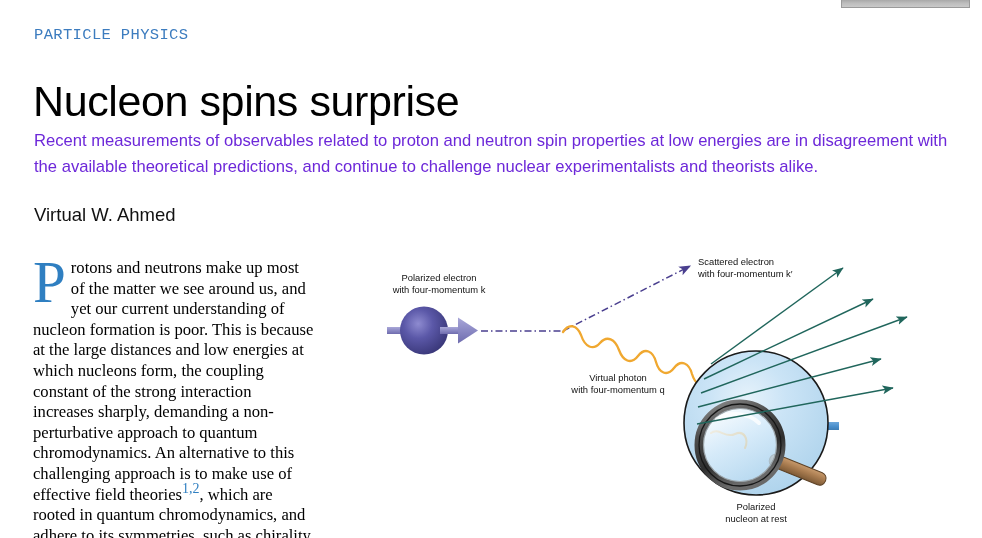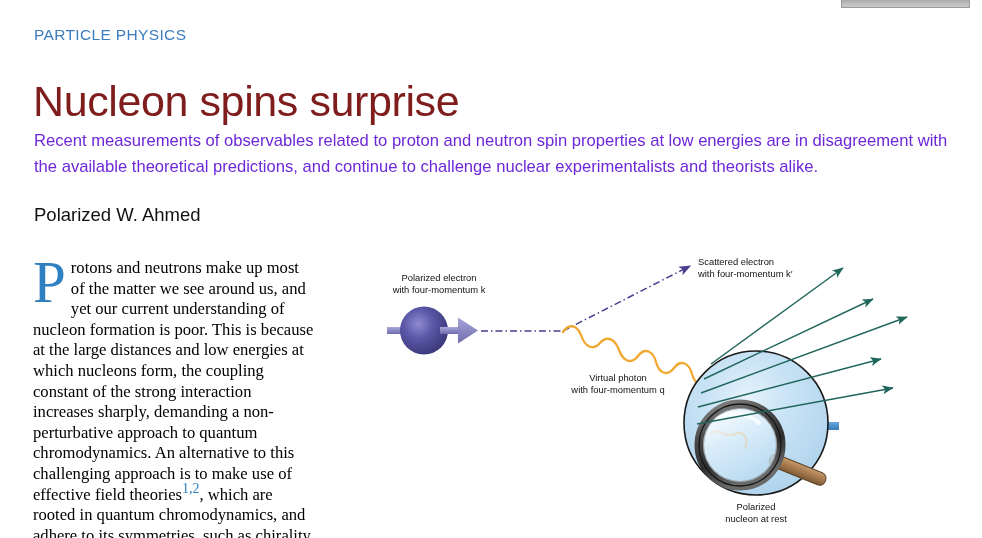--- a/index.html
+++ b/index.html
@@ -31,29 +31,30 @@
 
   
   #kicker {
     position: absolute;
     left: 34px;
     top: 26px;
     font-size: 15.5px;
     letter-spacing: 0.35px;
     font-weight: 400;
     color: #3c7cbf;
+    font-family: Liberation Mono, monospace;
   }
   #headline {
     position: absolute;
     left: 33px;
     top: 47px;
     font-size: 43px;
     line-height: 50px;
     font-weight: 400;
-    color: #7f1d1d;
+    color: #000000;
     letter-spacing: -0.4px;
   }
   #standfirst {
     position: absolute;
     left: 34px;
     top: 128px;
     width: 915px;
     font-size: 16.6px;
     line-height: 25.5px;
     color: #6d28d9;
@@ -119,21 +120,21 @@
 <body>
 
 <div id="top-bar"></div>
 
 <div id="kicker">PARTICLE PHYSICS</div>
 
 <h1 id="headline">Nucleon spins surprise</h1>
 
 <div id="standfirst">Recent measurements of observables related to proton and neutron spin properties at low energies are in disagreement with the available theoretical predictions, and continue to challenge nuclear experimentalists and theorists alike.</div>
 
-<div id="byline">Polarized W. Ahmed</div>
+<div id="byline">Virtual W. Ahmed</div>
 
 <div id="body-column">
   <p><span id="dropcap">P</span><span>rotons and neutrons make up most of the matter we see around us, and yet our current understanding of nucleon formation is poor. This is because at the large distances and low energies at which nucleons form, the coupling constant of the strong interaction increases sharply, demanding a non-perturbative approach to quantum chromodynamics. An alternative to this challenging approach is to make use of effective field theories</span><span class="cite">1,2</span><span>, which are rooted in quantum chromodynamics, and adhere to its symmetries, such as chirality. Chiral effective field theories have generally</span></p>
 </div>
 
 <div id="figure">
   <svg width="637" height="295" viewBox="0 0 637 295" xmlns="http://www.w3.org/2000/svg">
     <defs>
       <radialGradient id="gradElectron" cx="38%" cy="36%" r="72%">
         <stop offset="0%" stop-color="#8e8bd0"></stop>

